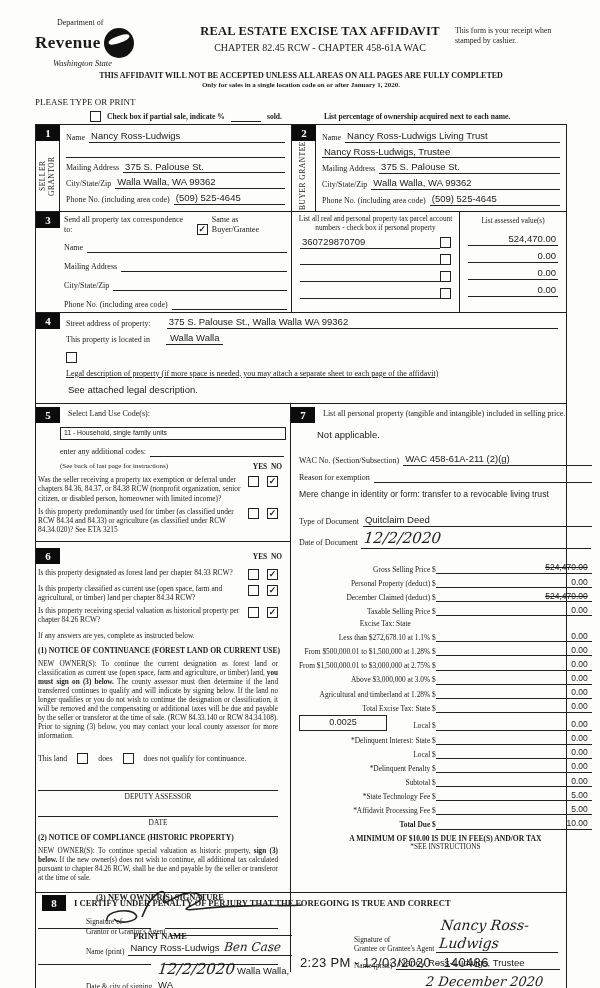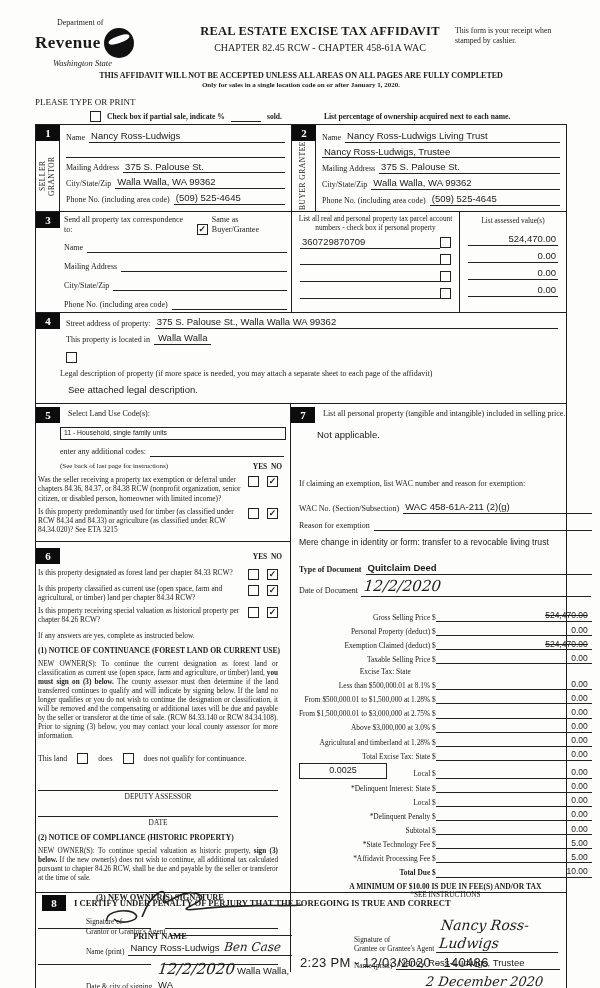--- a/index.html
+++ b/index.html
@@ -45,21 +45,21 @@
   .val{font-family:"Liberation Sans", sans-serif;font-size:9.5px;}
   .hand{font-family:"DejaVu Serif", serif;font-style:italic;font-size:13px;transform:skewX(-6deg);display:inline-block;}
   
   .s3{display:grid;grid-template-columns:24px 231px 168px 1fr;}
   .s3 .colhead{font-size:7.3px;text-align:center;padding:2px 4px;}
   .s3c{border-left:1.4px solid #1e1e1e;display:flex;flex-direction:column;padding-bottom:4px;}
   .s3row{display:flex;align-items:center;gap:0;padding:0 8px;height:17px;}
   .s3row .u{min-height:10px;}
   
   .s4{padding:0 0 4px 0;}
-  .s4 .line{display:flex;gap:4px;align-items:flex-end;margin:3px 8px 0 6px;}
+  .s4 .line{display:flex;gap:16px;align-items:flex-end;margin:3px 8px 0 6px;}
   
   .mid{display:grid;grid-template-columns:255px 1fr;height:488px;}
   .lcol{border-right:1.4px solid #1e1e1e;padding:0;}
   .rcol{padding:0 8px;}
   .s5head{display:flex;gap:8px;align-items:flex-start;padding:3px 6px 0 0;}
   .codebox{border:1.6px solid #222;margin:4px 0 0 24px;width:218px;padding:1px 3px;font-family:"Liberation Sans",sans-serif;font-size:6.8px;}
   .qrow{display:flex;gap:4px;margin:4px 6px 0 2px;}
   .qtext{flex:1;font-size:7.4px;}
   .ynboxes{display:flex;gap:8px;align-items:flex-start;padding-top:1px;}
   .s6head{display:flex;justify-content:space-between;align-items:flex-start;margin-top:6px;}
@@ -251,21 +251,21 @@
           <span class="u val">375 S. Palouse St., Walla Walla WA 99362</span>
         </div>
       </div>
       <div class="line" style="margin-left:30px;">
         <span>This property is located in</span>
         <span class="val" style="border-bottom:1px solid #222;padding:0 4px;">Walla Walla</span>
       </div>
       <div class="line" style="margin-left:30px;margin-top:7px;">
         <span class="cb"></span>
       </div>
-      <div class="line" style="margin-left:24px;margin-top:6px;">
+      <div class="line" style="margin-left:30px;margin-top:6px;text-decoration:underline;">
         <span>Legal description of property (if more space is needed, you may attach a separate sheet to each page of the affidavit)</span>
       </div>
       <div class="line" style="margin-left:32px;margin-top:5px;margin-bottom:4px;">
         <span class="val">See attached legal description.</span>
       </div>
     </div>
 
     <div class="sec mid">
 
       <div class="lcol">
@@ -354,62 +354,61 @@
         </div>
       </div>
 
       <div class="rcol">
         <div style="display:flex;gap:8px;margin-top:3px;margin-left:-8px;">
           <div class="num">7</div>
           <div style="padding-top:2px;">List all personal property (tangible and intangible) included in selling price.</div>
         </div>
         <div class="val" style="margin:6px 0 0 18px;">Not applicable.</div>
 
-        <div style="margin-top:38px;">If claiming an exemption, list WAC number and reason for exemption:</div>
         <div class="frow" style="margin-top:12px;">
           <span>WAC No. (Section/Subsection)</span>
           <span class="u val">WAC 458-61A-211 (2)(g)</span>
         </div>
         <div class="frow" style="margin-top:5px;">
           <span>Reason for exemption</span>
           <span class="u"></span>
         </div>
         <div class="val" style="margin-top:6px;font-size:8.6px;">Mere change in identity or form: transfer to a revocable living trust</div>
 
-        <div class="frow" style="margin-top:14px;font-weight:bold;">
+        <div class="frow" style="margin-top:14px;">
           <span>Type of Document</span>
           <span class="u val">Quitclaim Deed</span>
         </div>
         <div class="frow" style="margin-top:2px;">
           <span>Date of Document</span>
           <span class="u hand" style="font-size:15px;">12/2/2020</span>
         </div>
 
         <div style="margin-top:14px;">
           <div class="taxrow">
                 <span class="tl">Gross Selling Price  $</span>
                 <span class="taxamt strike">524,470.00</span>
               </div>
           <div class="taxrow">
                 <span class="tl">Personal Property (deduct)  $</span>
                 <span class="taxamt">0.00</span>
               </div>
           <div class="taxrow">
-                <span class="tl">Exemption Claimed (deduct)  $</span>
+                <span class="tl">December Claimed (deduct)  $</span>
                 <span class="taxamt strike">524,470.00</span>
               </div>
           <div class="taxrow">
                 <span class="tl">Taxable Selling Price  $</span>
                 <span class="taxamt">0.00</span>
               </div>
           <div class="taxrow" style="justify-content:center;">
                 <span style="font-size:7.4px;margin-right:120px;">Excise Tax: State</span>
               </div>
           <div class="taxrow">
-                <span class="tl">Less than $500,000.01 at 8.1%  $</span>
+                <span class="tl">Less than $272,678.10 at 1.1%  $</span>
                 <span class="taxamt">0.00</span>
               </div>
           <div class="taxrow">
                 <span class="tl">From $500,000.01 to $1,500,000 at 1.28%  $</span>
                 <span class="taxamt">0.00</span>
               </div>
           <div class="taxrow">
                 <span class="tl">From $1,500,000.01 to $3,000,000 at 2.75%  $</span>
                 <span class="taxamt">0.00</span>
               </div>

